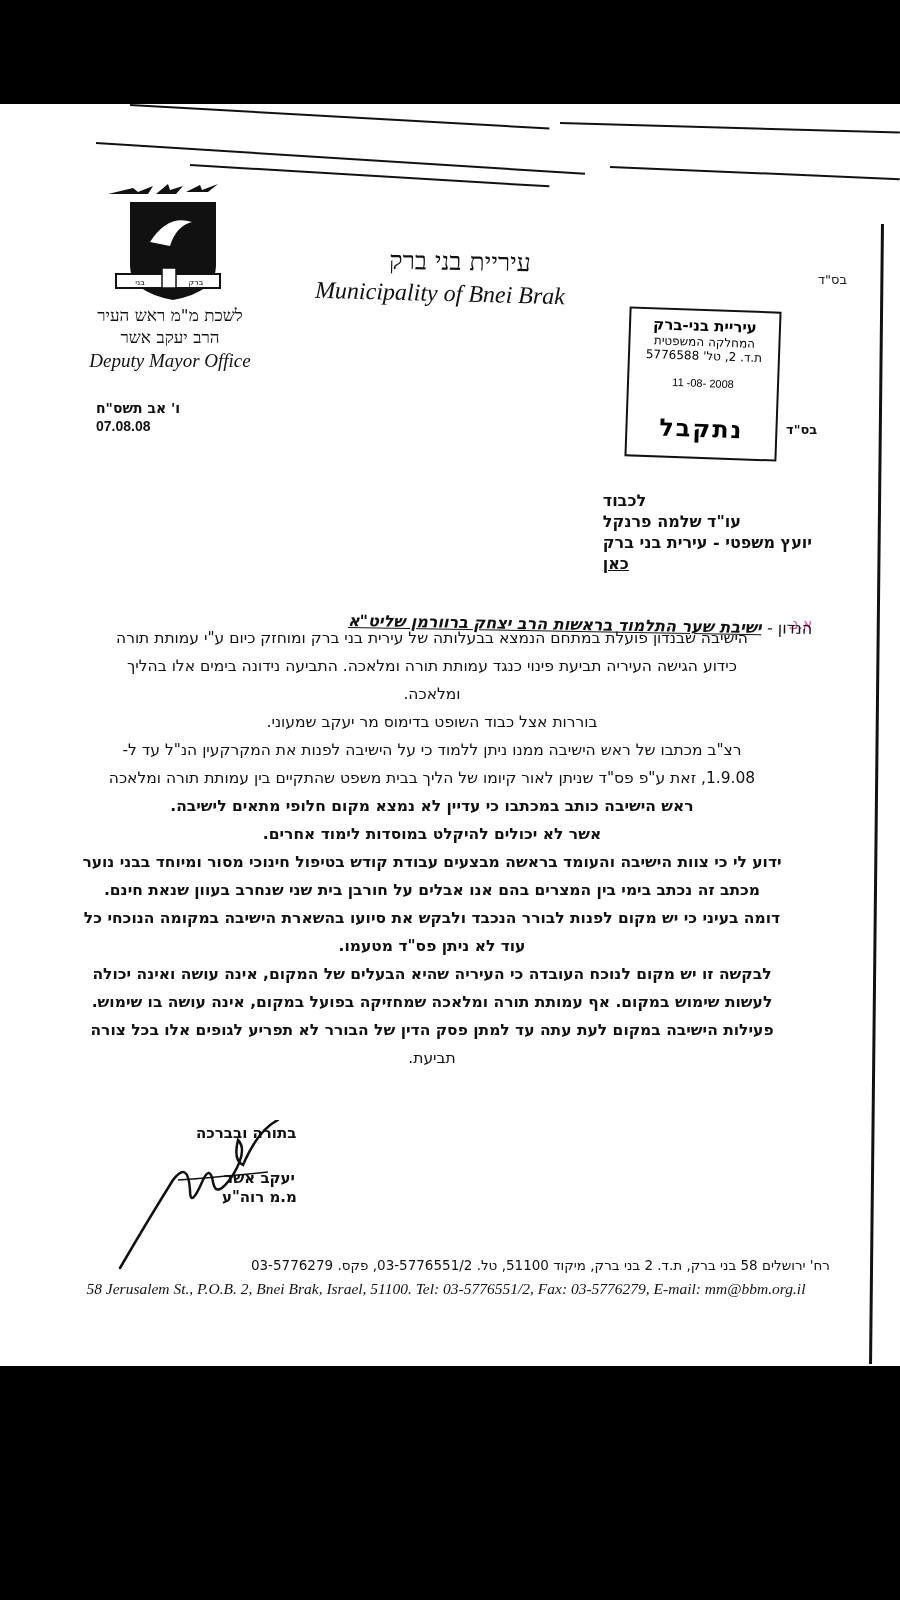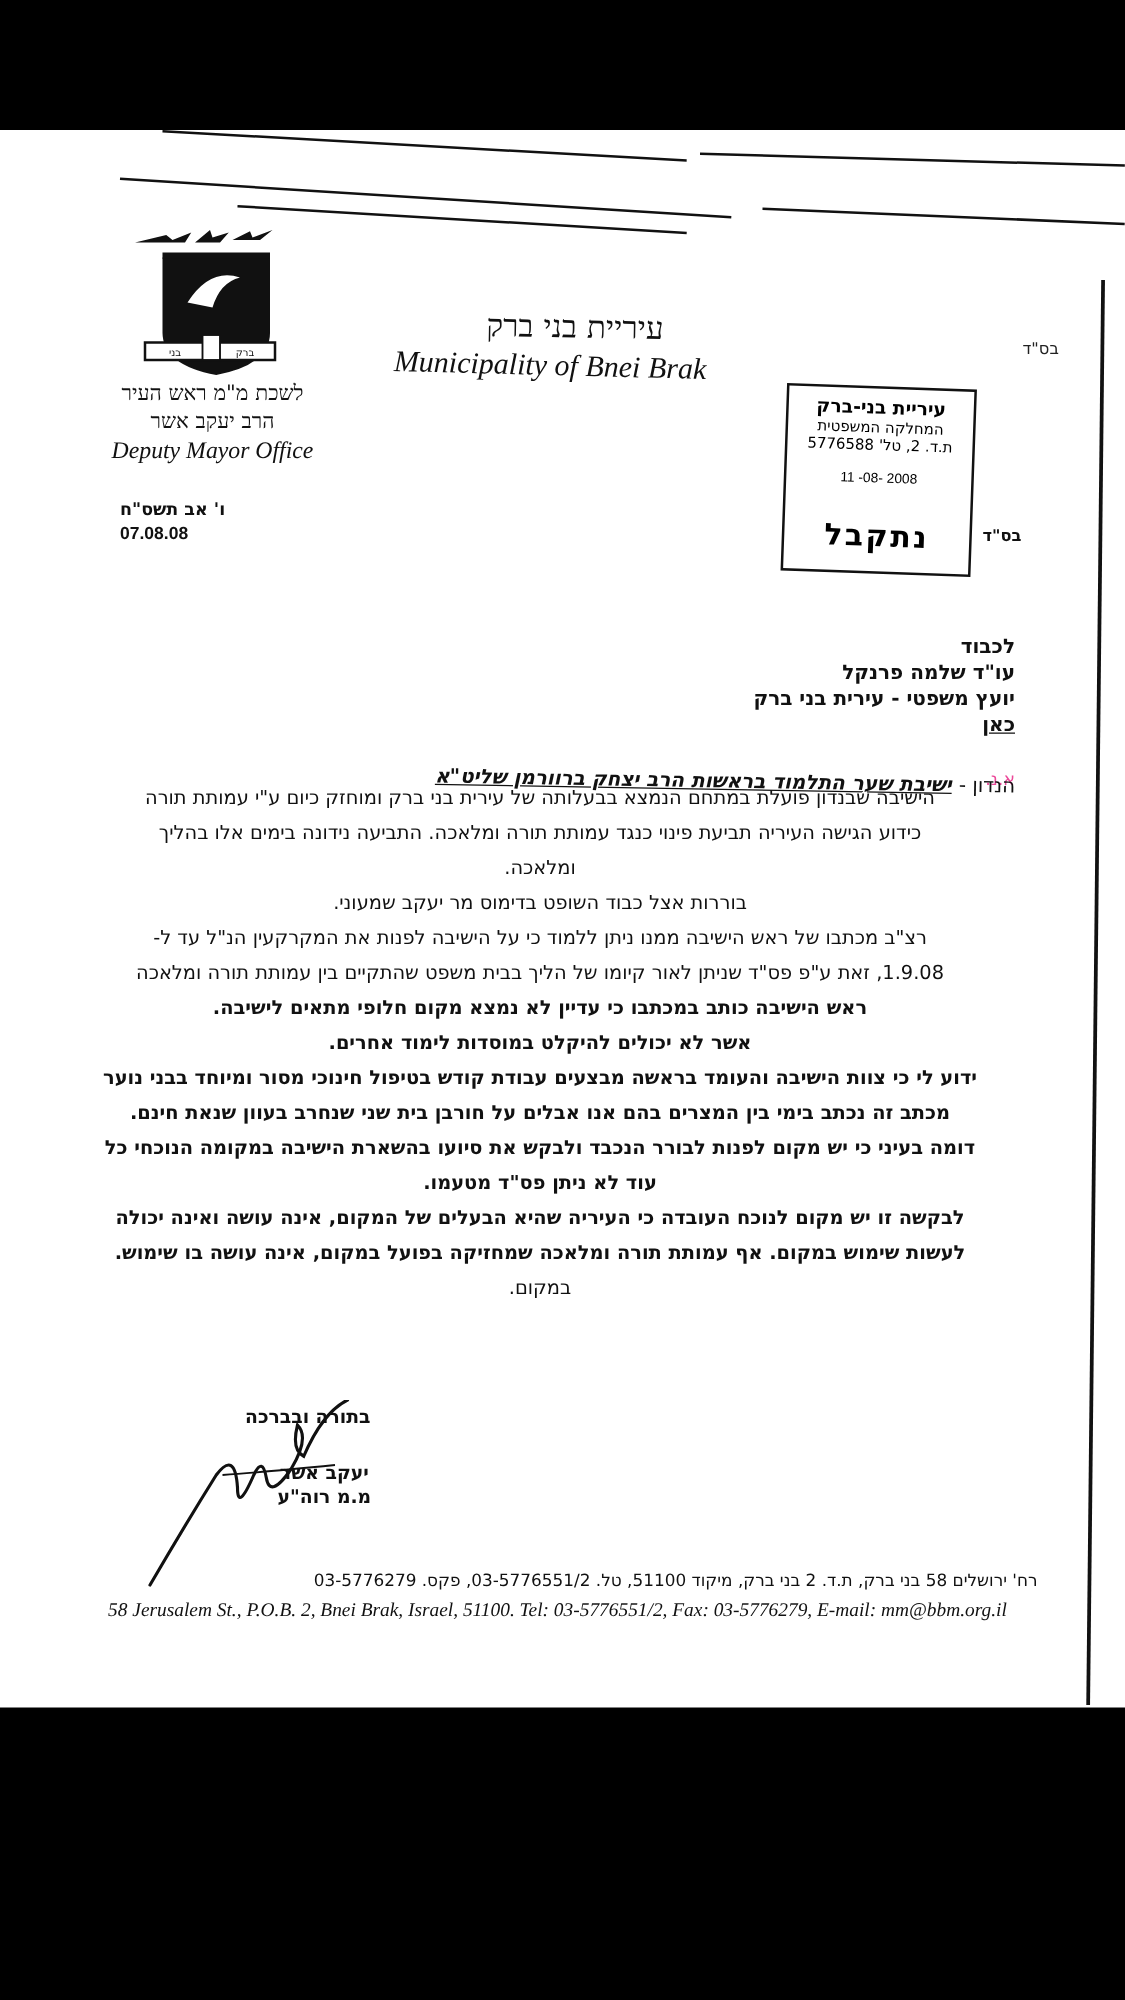--- a/index.html
+++ b/index.html
@@ -17,21 +17,21 @@
   .greg-date { left:96px; top:314px; font-size:14px; font-weight:bold; color:#111; font-family:"Liberation Sans", sans-serif; }
   .city-heb { left:330px; top:143px; width:260px; text-align:center; font-family:"DejaVu Serif", serif; font-size:25px; color:#111; transform:rotate(1deg); }
   .city-en { left:290px; top:176px; width:300px; text-align:center; font-family:"Liberation Serif", serif; font-style:italic; font-size:24px; color:#111; transform:rotate(1.5deg); }
   .bsd-top { left:818px; top:168px; font-size:13px; color:#222; }
   .stamp { left:627px; top:205px; width:148px; height:146px; border:2px solid #111; transform:rotate(2deg); text-align:center; }
   .stamp .s1 { font-weight:bold; font-size:15px; margin-top:6px; }
   .stamp .s2, .stamp .s3 { font-size:12px; line-height:14px; }
   .stamp .s4 { font-size:11px; margin-top:14px; direction:ltr; font-family:"Liberation Sans", sans-serif; }
   .stamp .s5 { font-size:24px; font-weight:bold; margin-top:26px; letter-spacing:2px; }
   .bsd-2 { left:786px; top:318px; font-size:13px; font-weight:bold; color:#111; }
-  .addr { right:88px; top:402px; text-align:right; font-size:16px; font-weight:bold; line-height:21px; color:#111; }
+  .addr { right:88px; top:386px; text-align:left; font-size:16px; font-weight:bold; line-height:21px; color:#111; }
   .addr .u { text-decoration:underline; }
   .an { right:88px; top:512px; font-size:14px; color:#ec4899; }
   .subject { right:88px; top:511px; font-size:16px; font-weight:bold; color:#111; transform:rotate(1deg); white-space:nowrap; }
   .subject .lbl { font-weight:normal; }
   .subject .u { text-decoration:underline; font-style:italic; }
   .body-text { right:88px; top:520px; width:760px; text-align:center; font-size:15.5px; line-height:28px; color:#111; }
   .body-text p { margin:0; white-space:nowrap; }
   .body-text .b { font-weight:bold; }
   .closing { left:196px; top:1020px; font-size:15px; font-weight:bold; color:#111; }
   .signer { left:222px; top:1065px; font-size:15px; font-weight:bold; color:#111; text-align:center; line-height:19px; }
@@ -110,21 +110,22 @@
     <p>רצ"ב מכתבו של ראש הישיבה ממנו ניתן ללמוד כי על הישיבה לפנות את המקרקעין הנ"ל עד ל-</p>
     <p>1.9.08, זאת ע"פ פס"ד שניתן לאור קיומו של הליך בבית משפט שהתקיים בין עמותת תורה ומלאכה</p>
     <p class="b">ראש הישיבה כותב במכתבו כי עדיין לא נמצא מקום חלופי מתאים לישיבה.</p>
     <p class="b">אשר לא יכולים להיקלט במוסדות לימוד אחרים.</p>
     <p class="b">ידוע לי כי צוות הישיבה והעומד בראשה מבצעים עבודת קודש בטיפול חינוכי מסור ומיוחד בבני נוער</p>
     <p class="b">מכתב זה נכתב בימי בין המצרים בהם אנו אבלים על חורבן בית שני שנחרב בעוון שנאת חינם.</p>
     <p class="b">דומה בעיני כי יש מקום לפנות לבורר הנכבד ולבקש את סיועו בהשארת הישיבה במקומה הנוכחי כל</p>
     <p class="b">עוד לא ניתן פס"ד מטעמו.</p>
     <p class="b">לבקשה זו יש מקום לנוכח העובדה כי העיריה שהיא הבעלים של המקום, אינה עושה ואינה יכולה</p>
     <p class="b">לעשות שימוש במקום. אף עמותת תורה ומלאכה שמחזיקה בפועל במקום, אינה עושה בו שימוש.</p>
-    <p>במקום.</p>
+    <p class="b">פעילות הישיבה במקום לעת עתה עד למתן פסק הדין של הבורר לא תפריע לגופים אלו בכל צורה</p>
+    <p>תביעת.</p>
   </div>
 
   <div class="abs rtl closing">בתורה ובברכה</div>
   <div class="abs signature">
     <svg width="200" height="150" viewBox="0 0 200 150">
       <path d="M2 148 Q30 100 55 60 Q70 40 72 70 Q72 90 85 60 Q92 45 95 62 Q98 80 115 55 Q130 30 120 20 Q115 40 125 45 Q140 10 160 0" fill="none" stroke="#111" stroke-width="2.5" stroke-linecap="round"></path>
       <path d="M60 60 Q90 58 150 52" fill="none" stroke="#111" stroke-width="1.5"></path>
     </svg>
   </div>
   <div class="abs rtl signer">

